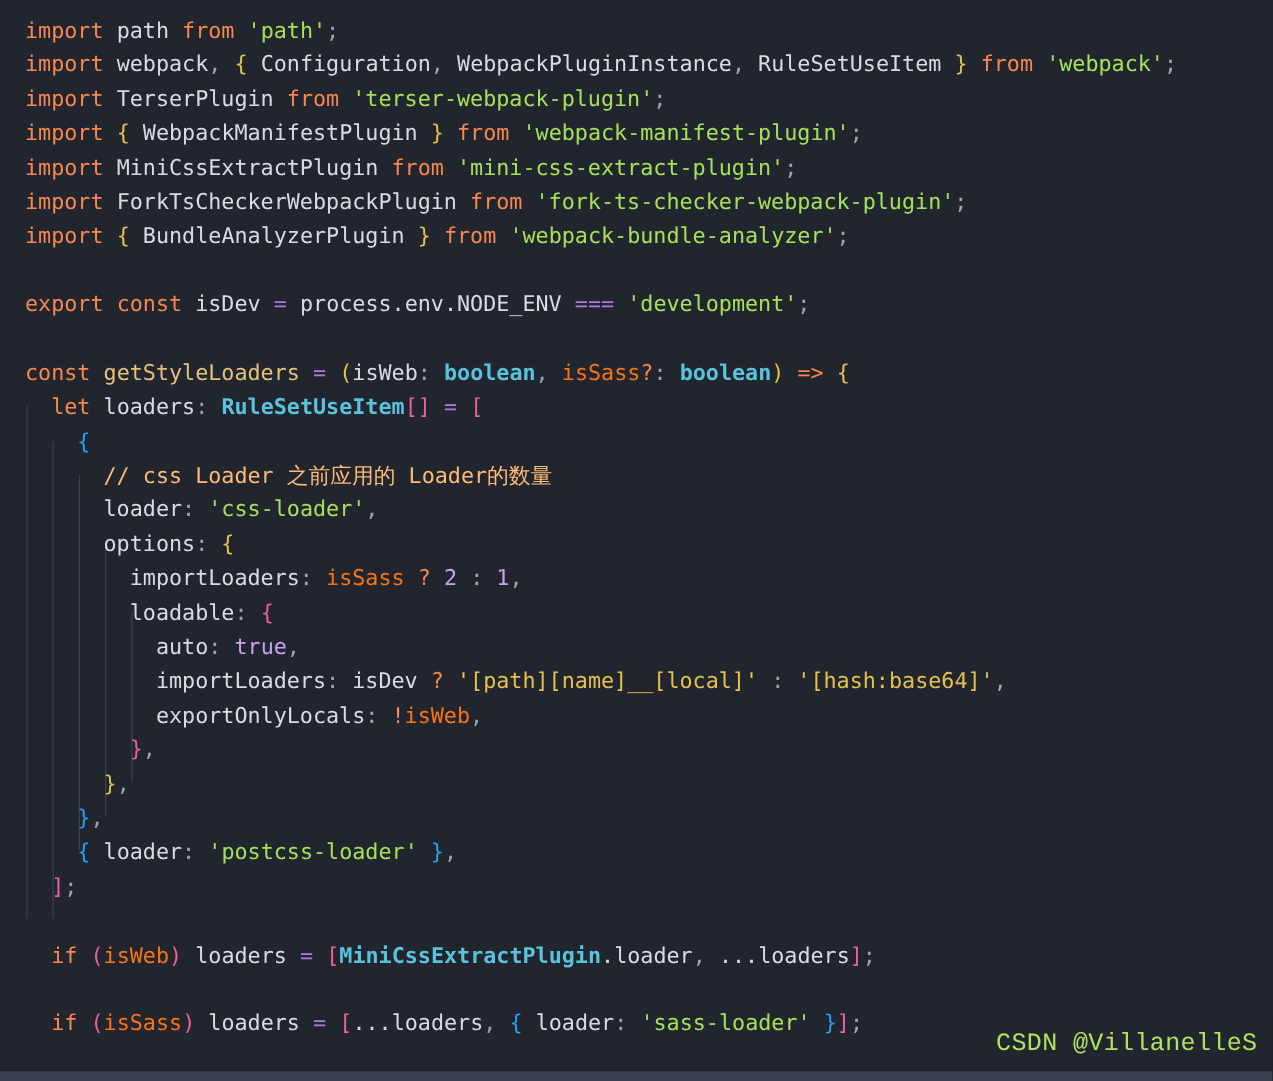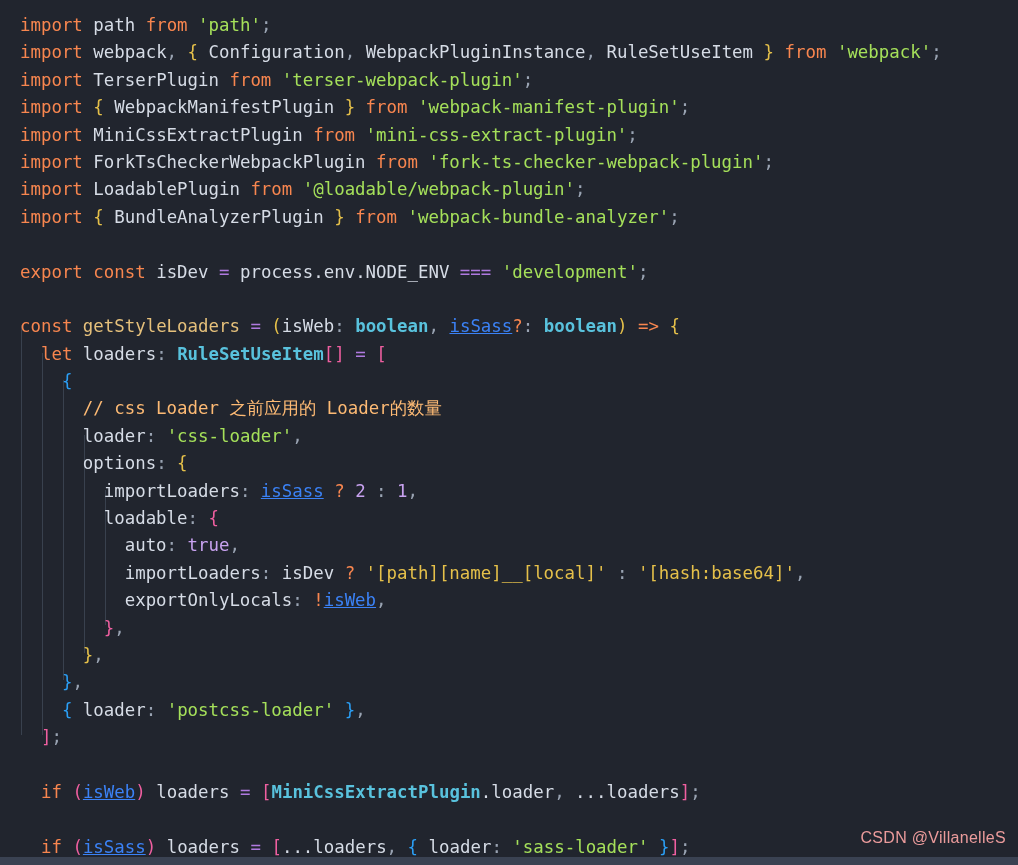--- a/index.html
+++ b/index.html
@@ -40,43 +40,43 @@
     position: relative;
     color: #d8dee9;
   }
   
   .kw      { color: #f8864f; }   
   .id      { color: #d6dce6; }   
   .type    { color: #59c2dd; font-weight: bold; }   
   .fn      { color: #e5c07b; }   
   .str     { color: #a5e05a; }   
   .num     { color: #c8a2f0; }   
-  .var     { color: #3b82f6; text-decoration: underline; }   
+  .var     { color: #f97316; }   
   .op      { color: #b07ae0; }   
   .punct   { color: #9aa4b3; }   
   .cmt     { color: #fdba74; }
   .b1      { color: #ef5fa0; }   
   .b2      { color: #e5c04a; }   
   .b3      { color: #2b9ff5; }   
   .strbr   { color: #e5c04a; }   
 
   
   .guide {
     position: absolute;
     top: 0;
     width: 1px;
     background: #39414e;
   }
   .watermark {
     position: absolute;
     right: 12px;
     bottom: 18px;
-    color: #fca5a5;
-    font-family: Liberation Sans, sans-serif;
-    font-size: 16px;
+    color: #bef264;
+    font-family: Liberation Mono, monospace;
+    font-size: 20px;
     letter-spacing: 0.3px;
     opacity: 0.92;
   }
   .bottombar {
     position: absolute;
     left: 0;
     bottom: 0;
     width: 1018px;
     height: 8px;
     background: #3a4252;
@@ -100,21 +100,20 @@
     <div class="line"><span class="kw">import</span> <span class="id">webpack</span><span class="punct">,</span> <span class="b2">{</span> <span class="id">Configuration</span><span class="punct">,</span> <span class="id">WebpackPluginInstance</span><span class="punct">,</span> <span class="id">RuleSetUseItem</span> <span class="b2">}</span> <span class="kw">from</span> <span class="str">'webpack'</span><span class="punct">;</span></div>
 
     <div class="line"><span class="kw">import</span> <span class="id">TerserPlugin</span> <span class="kw">from</span> <span class="str">'terser-webpack-plugin'</span><span class="punct">;</span></div>
 
     <div class="line"><span class="kw">import</span> <span class="b2">{</span> <span class="id">WebpackManifestPlugin</span> <span class="b2">}</span> <span class="kw">from</span> <span class="str">'webpack-manifest-plugin'</span><span class="punct">;</span></div>
 
     <div class="line"><span class="kw">import</span> <span class="id">MiniCssExtractPlugin</span> <span class="kw">from</span> <span class="str">'mini-css-extract-plugin'</span><span class="punct">;</span></div>
 
     <div class="line"><span class="kw">import</span> <span class="id">ForkTsCheckerWebpackPlugin</span> <span class="kw">from</span> <span class="str">'fork-ts-checker-webpack-plugin'</span><span class="punct">;</span></div>
 
-    <div class="line"><span class="kw">import</span> <span class="id">LoadablePlugin</span> <span class="kw">from</span> <span class="str">'@loadable/webpack-plugin'</span><span class="punct">;</span></div>
 
     <div class="line"><span class="kw">import</span> <span class="b2">{</span> <span class="id">BundleAnalyzerPlugin</span> <span class="b2">}</span> <span class="kw">from</span> <span class="str">'webpack-bundle-analyzer'</span><span class="punct">;</span></div>
 
     <div class="line">&nbsp;</div>
 
     <div class="line"><span class="kw">export</span> <span class="kw">const</span> <span class="id">isDev</span> <span class="op">=</span> <span class="id">process.env.NODE_ENV</span> <span class="op">===</span> <span class="str">'development'</span><span class="punct">;</span></div>
 
     <div class="line">&nbsp;</div>
 
     <div class="line"><span class="kw">const</span> <span class="fn">getStyleLoaders</span> <span class="op">=</span> <span class="b2">(</span><span class="id">isWeb</span><span class="punct">:</span> <span class="type">boolean</span><span class="punct">,</span> <span class="var">isSass</span><span class="kw">?</span><span class="punct">:</span> <span class="type">boolean</span><span class="b2">)</span> <span class="kw">=&gt;</span> <span class="b2">{</span></div>

